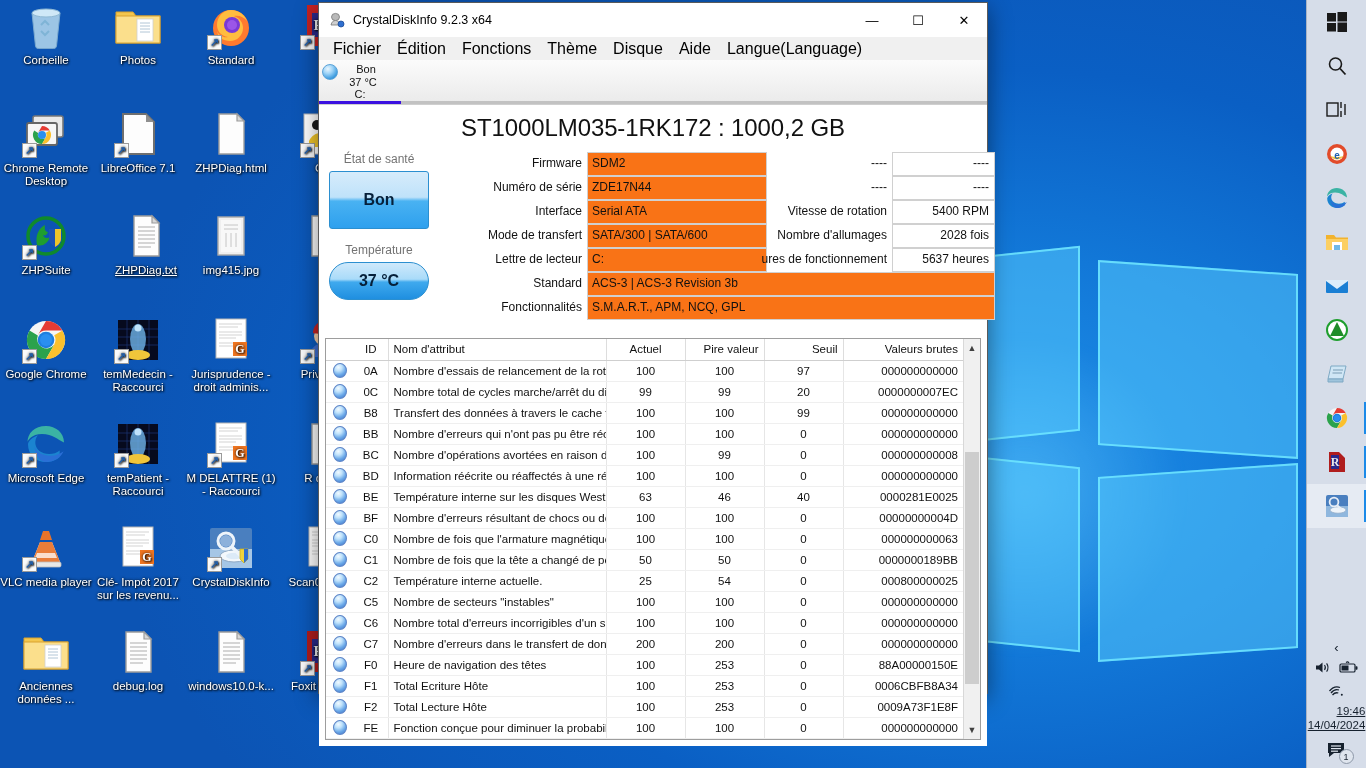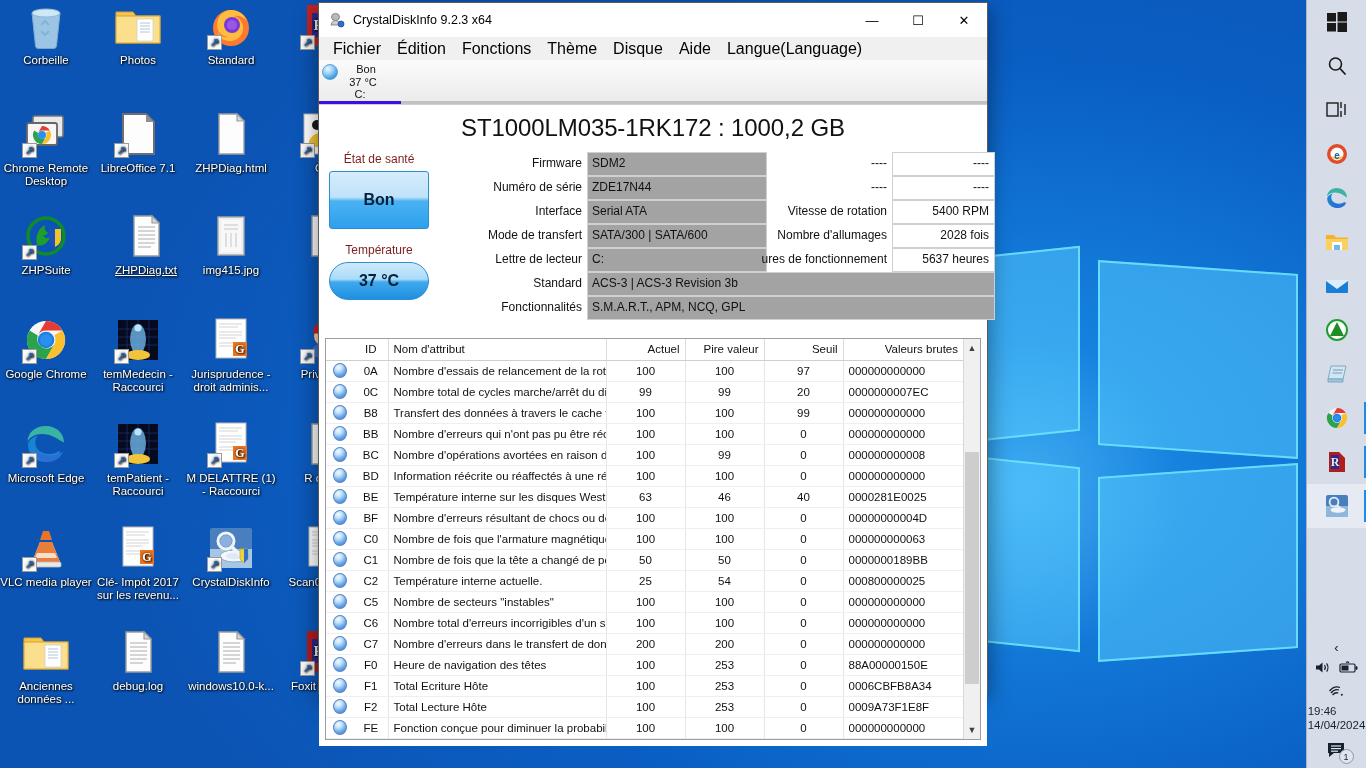--- a/index.html
+++ b/index.html
@@ -81,21 +81,21 @@
   .underline-off { position: absolute; left: 82px; bottom: 0; height: 3px; right: 0; background: #c2c2c2; }
 
   #content { flex: 1 1 auto; background: #fff; display: flex; flex-direction: column; padding: 0; }
 
   #model {
     text-align: center; font-size: 24px; color: #111; padding: 9px 0 6px; letter-spacing: -0.1px;
   }
 
   #infoarea { display: flex; padding: 0 6px 0 4px; height: 186px; }
   #leftcol { width: 112px; flex: 0 0 112px; text-align: center; padding-top: 4px; }
-  #leftcol .cap { font-size: 12px; color: #7f1d1d; margin-bottom: 5px; }
+  #leftcol .cap { font-size: 12px; color: #737373; margin-bottom: 5px; }
   #health-btn {
     width: 100px; height: 58px; margin: 0 auto 14px; border-radius: 3px;
     background: linear-gradient(180deg,#d6ecfb 0%, #bfe2fa 45%, #49b2f2 52%, #2ea0ee 100%);
     border: 1px solid #2b8fd0; display: flex; align-items: center; justify-content: center;
     font-size: 16px; font-weight: bold; color: #06203a;
   }
   #temp-btn {
     width: 100px; height: 38px; margin: 0 auto; border-radius: 19px;
     background: linear-gradient(180deg,#cfe9fb 0%, #a9dbf9 45%, #3fa9ee 53%, #1f8fe0 100%);
     border: 1px solid #2b8fd0; display: flex; align-items: center; justify-content: center;
@@ -103,40 +103,40 @@
   }
 
   #fields { flex: 1 1 auto; position: relative; padding-top: 4px; }
   .rblock { position: absolute; right: 0; top: 4px; width: 300px; }
   .rrow { display: flex; height: 24px; }
   .rlabel { flex: 1 1 auto; text-align: right; padding-right: 5px; font-size: 12px; line-height: 23px; color: #111; white-space: nowrap; overflow: hidden; }
   .rval { width: 103px; flex: 0 0 103px; border: 1px solid #d0d0d0; background: #fff; text-align: right; font-size: 12px; line-height: 21px; padding: 0 5px; color: #111; }
   .lblock { position: relative; width: 100%; }
   .lrow { display: flex; height: 24px; }
   .llabel { width: 152px; flex: 0 0 152px; text-align: right; padding-right: 5px; font-size: 12px; line-height: 23px; color: #111; white-space: nowrap; }
-  .lval { width: 180px; flex: 0 0 180px; border: 1px solid #d0d0d0; background: #a3a3a3; font-size: 12px; line-height: 21px; padding: 0 4px; color: #111; white-space: nowrap; overflow: hidden; }
+  .lval { width: 180px; flex: 0 0 180px; border: 1px solid #d0d0d0; background: #f97316; font-size: 12px; line-height: 21px; padding: 0 4px; color: #111; white-space: nowrap; overflow: hidden; }
   .lval.full { width: 408px; flex: 0 0 408px; }
 
   
   #smart { margin: 4px 6px 6px 6px; border: 1px solid #9d9d9d; background: #fff; flex: 1 1 auto; display: flex; overflow: hidden; }
   #smart-inner { flex: 1 1 auto; display: flex; flex-direction: column; }
   table.smart { width: 100%; border-collapse: collapse; font-size: 11.5px; table-layout: fixed; }
   table.smart th {
     font-weight: normal; color: #111; padding: 2px 5px 3px; background: #fff;
     border-right: 1px solid #ddd; border-bottom: 1px solid #cfcfcf; height: 21px;
   }
   table.smart td {
     padding: 1px 5px; color: #111; border-right: 1px solid #e6e6e6;
     border-bottom: 1px solid #efefef; height: 21px; white-space: nowrap; overflow: hidden;
   }
   .c-orb { width: 28px; text-align: center; border-right: none !important; }
   .c-id { width: 34px; text-align: center; }
   .c-name { width: auto; text-align: left; }
   .c-num { width: 79px; text-align: center; }
-  .c-raw { width: 120px; }
+  .c-raw { width: 120px; text-align: right; }
   .sorb {
     display: inline-block; width: 14px; height: 15px; border-radius: 50%;
     background: radial-gradient(circle at 36% 26%, #f2faff 0%, #bfe2fb 30%, #6aa8e8 62%, #3b6fc4 100%);
     border: 1px solid #5f86c8; vertical-align: -3px;
   }
   #vscroll { width: 17px; flex: 0 0 17px; background: #f0f0f0; border-left: 1px solid #d8d8d8; position: relative; }
   .sb-arrow { height: 17px; display: flex; align-items: center; justify-content: center; font-size: 9px; color: #404040; }
   .sb-thumb { position: absolute; left: 1px; right: 1px; top: 113px; height: 232px; background: #cdcdcd; }
 
   
@@ -145,21 +145,21 @@
     background: #d6dde9; border-left: 1px solid #aab4c4;
     display: flex; flex-direction: column; align-items: center;
   }
   .tb-item { width: 60px; height: 44px; display: flex; align-items: center; justify-content: center; position: relative; }
   .tb-item.active { background: #e6ebf3; }
   .tb-item.active:after, .tb-item.running:after {
     content: ""; position: absolute; right: 0; top: 6px; bottom: 6px; width: 3px; background: #1b8ae8;
   }
   .tb-sys { margin-top: auto; display: flex; flex-direction: column; align-items: center; padding-bottom: 4px; width: 60px; }
   .tb-sys .row { display: flex; align-items: center; justify-content: center; gap: 8px; color: #16212e; font-size: 13px; height: 22px; }
-  .tb-clock { text-align: left; font-size: 11.5px; color: #16212e; line-height: 14px; padding: 2px 0 4px; }
+  .tb-clock { text-align: right; font-size: 11.5px; color: #16212e; line-height: 14px; padding: 2px 0 4px; text-decoration: underline; }
   .tb-notify { position: relative; width: 34px; height: 28px; display: flex; align-items: center; justify-content: center; }
   .badge-num {
     position: absolute; right: 0px; bottom: 0px; width: 15px; height: 15px; border-radius: 50%;
     background: #dfe5ee; border: 1px solid #8d98a8; color: #16212e; font-size: 9px;
     display: flex; align-items: center; justify-content: center;
   }
 </style>
 </head>
 <body>
 
@@ -703,21 +703,21 @@
     </div>
 
     <div id="smart">
       <div id="smart-inner">
         <table class="smart">
           <thead>
             <tr>
               <th class="c-orb"></th>
               <th class="c-id">ID</th>
               <th class="c-name" style="text-align:left">Nom d'attribut</th>
-              <th class="c-num" style="text-align:right">Actuel</th>
+              <th class="c-num" style="">Actuel</th>
               <th class="c-num" style="text-align:right">Pire valeur</th>
               <th class="c-num" style="text-align:right">Seuil</th>
               <th class="c-raw" style="text-align:right;border-right:none">Valeurs brutes</th>
             </tr>
           </thead>
           <tbody id="smart-body">
               <tr>
                 <td class="c-orb"><span class="sorb"></span></td>
                 <td class="c-id">0A</td>
                 <td class="c-name">Nombre d'essais de relancement de la rotati...</td>

